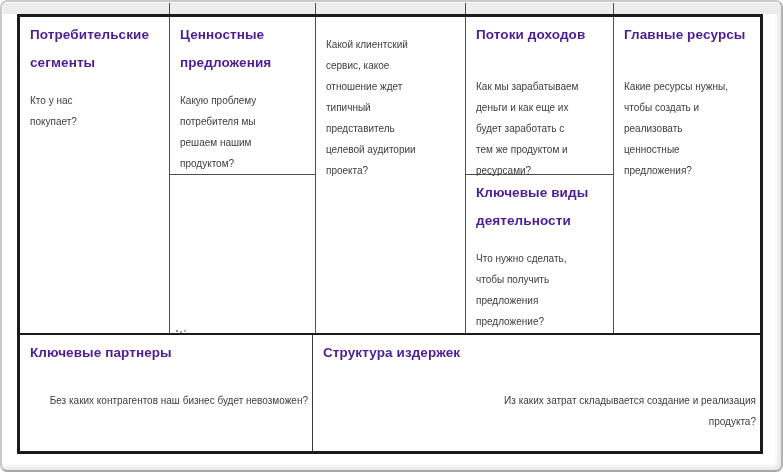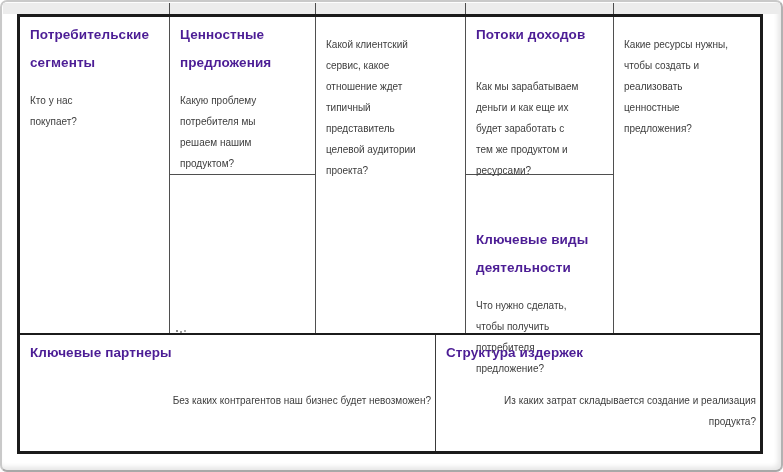--- a/index.html
+++ b/index.html
@@ -44,29 +44,29 @@
   }
   .top-section {
     display: flex;
     height: 318px;
     border-bottom: 2px solid #1b1b1b;
   }
   .col { height: 100%; }
   .col-1 { width: 150px; border-right: 1px solid #4f4f4f; }
   .col-2 { width: 146px; border-right: 1px solid #4f4f4f; display: flex; flex-direction: column; }
   .col-3 { width: 150px; border-right: 1px solid #4f4f4f; }
-  .col-4 { width: 148px; border-right: 1px solid #4f4f4f; display: flex; flex-direction: column; gap: 47px; }
+  .col-4 { width: 148px; border-right: 1px solid #4f4f4f; display: flex; flex-direction: column; }
   .col-5 { flex: 1; }
   .cell-top { height: 158px; border-bottom: 1px solid #4f4f4f; }
   .cell-bottom { flex: 1; }
   .bottom-section {
     display: flex;
     height: 116px;
   }
-  .bottom-left { width: 416px; border-right: 1px solid #3a3a3a; }
+  .bottom-left { width: 293px; border-right: 1px solid #3a3a3a; }
   .bottom-right { flex: 1; }
   .cell { padding: 4px 4px 6px 10px; }
   .cell-title {
     font-size: 13.5px;
     font-weight: bold;
     color: #4c1d95;
     line-height: 28px;
     white-space: pre;
     letter-spacing: 0.1px;
   }
@@ -141,26 +141,27 @@
 деньги и как еще их
 будет заработать с
 тем же продуктом и
 ресурсами?</div>
         </div>
         <div class="cell-bottom cell">
           <div class="cell-title">Ключевые виды
 деятельности</div>
           <div class="cell-question">Что нужно сделать,
 чтобы получить
-потребителя
+предложения
 предложение?</div>
         </div>
       </div>
 
       <div class="col col-5 cell">
+        <div class="cell-title">Главные ресурсы</div>
         <div class="cell-question">Какие ресурсы нужны,
 чтобы создать и
 реализовать
 ценностные
 предложения?</div>
       </div>
 
     </div>
 
     <div class="bottom-section">

